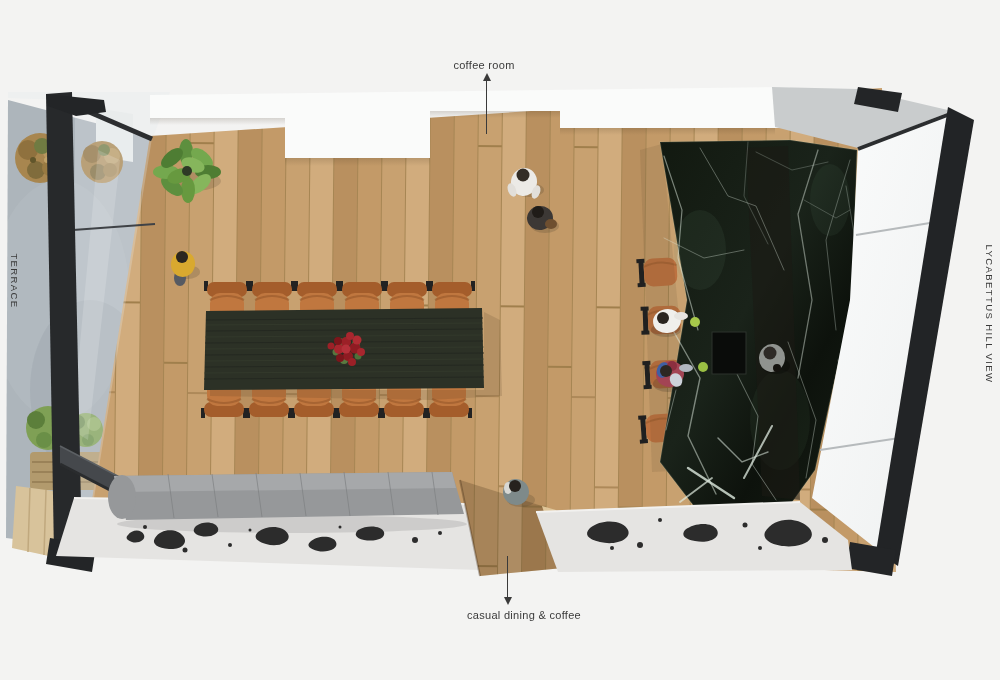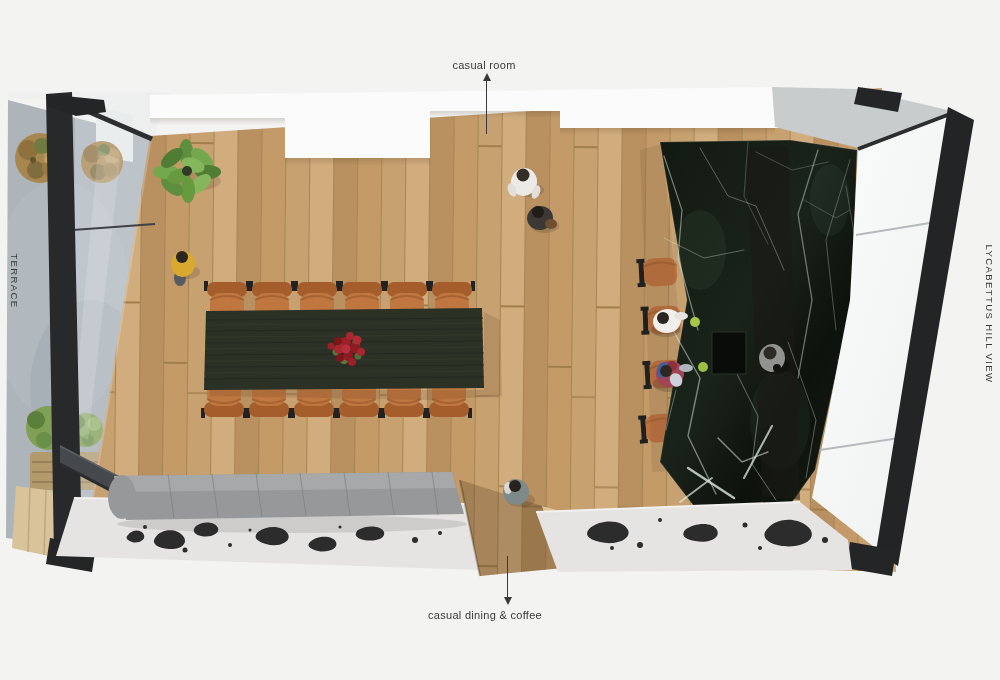--- a/index.html
+++ b/index.html
@@ -3,21 +3,21 @@
 <meta charset="utf-8">
 <style>
   html,body{margin:0;padding:0;background:#f3f3f2;}
   #stage{position:relative;width:1000px;height:680px;background:#f3f3f2;overflow:hidden;
          font-family:"Liberation Sans",sans-serif;}
   #scene{position:absolute;left:0;top:0;}
   .lbl{position:absolute;color:#3a3a3a;white-space:nowrap;}
   .lbl-h{font-size:11px;letter-spacing:.3px;}
   .lbl-v{font-size:9.5px;letter-spacing:1.4px;}
   #lbl-top{left:484px;top:59px;transform:translateX(-50%);}
-  #lbl-bottom{left:485px;top:609px;transform:translateX(-50%);}
+  #lbl-bottom{left:524px;top:609px;transform:translateX(-50%);}
   #lbl-left{left:14px;top:281px;transform:translate(-50%,-50%) rotate(90deg);}
   #lbl-right{left:989px;top:314px;transform:translate(-50%,-50%) rotate(90deg);}
   .arrow-line{position:absolute;width:1px;background:#3a3a3a;}
   .arrow-head{position:absolute;width:0;height:0;border-left:4px solid transparent;border-right:4px solid transparent;}
   #arrow-top-line{left:486px;top:80px;height:54px;}
   #arrow-top-head{left:483px;top:73px;border-bottom:8px solid #3a3a3a;}
   #arrow-bottom-line{left:507px;top:556px;height:42px;}
   #arrow-bottom-head{left:504px;top:597px;border-top:8px solid #3a3a3a;}
 </style>
 </head>
@@ -380,21 +380,21 @@
     </g>
     <g>
       <ellipse cx="776" cy="366" rx="14" ry="8" fill="rgba(0,0,0,0.25)"></ellipse>
       <ellipse cx="772" cy="358" rx="13" ry="14" fill="#90938f" transform="rotate(6 772 358)"></ellipse>
       <circle cx="777" cy="368" r="4" fill="#15130f"></circle>
       <circle cx="770" cy="353" r="6.5" fill="#2e2a26"></circle>
     </g>
   </g>
 </svg>
 
-<div class="lbl lbl-h" id="lbl-top">casual room</div>
+<div class="lbl lbl-h" id="lbl-top">coffee room</div>
 <div class="arrow-line" id="arrow-top-line"></div>
 <div class="arrow-head" id="arrow-top-head"></div>
 
 <div class="lbl lbl-h" id="lbl-bottom">casual dining &amp; coffee</div>
 <div class="arrow-line" id="arrow-bottom-line"></div>
 <div class="arrow-head" id="arrow-bottom-head"></div>
 
 <div class="lbl lbl-v" id="lbl-left">TERRACE</div>
 <div class="lbl lbl-v" id="lbl-right">LYCABETTUS HILL VIEW</div>
 

